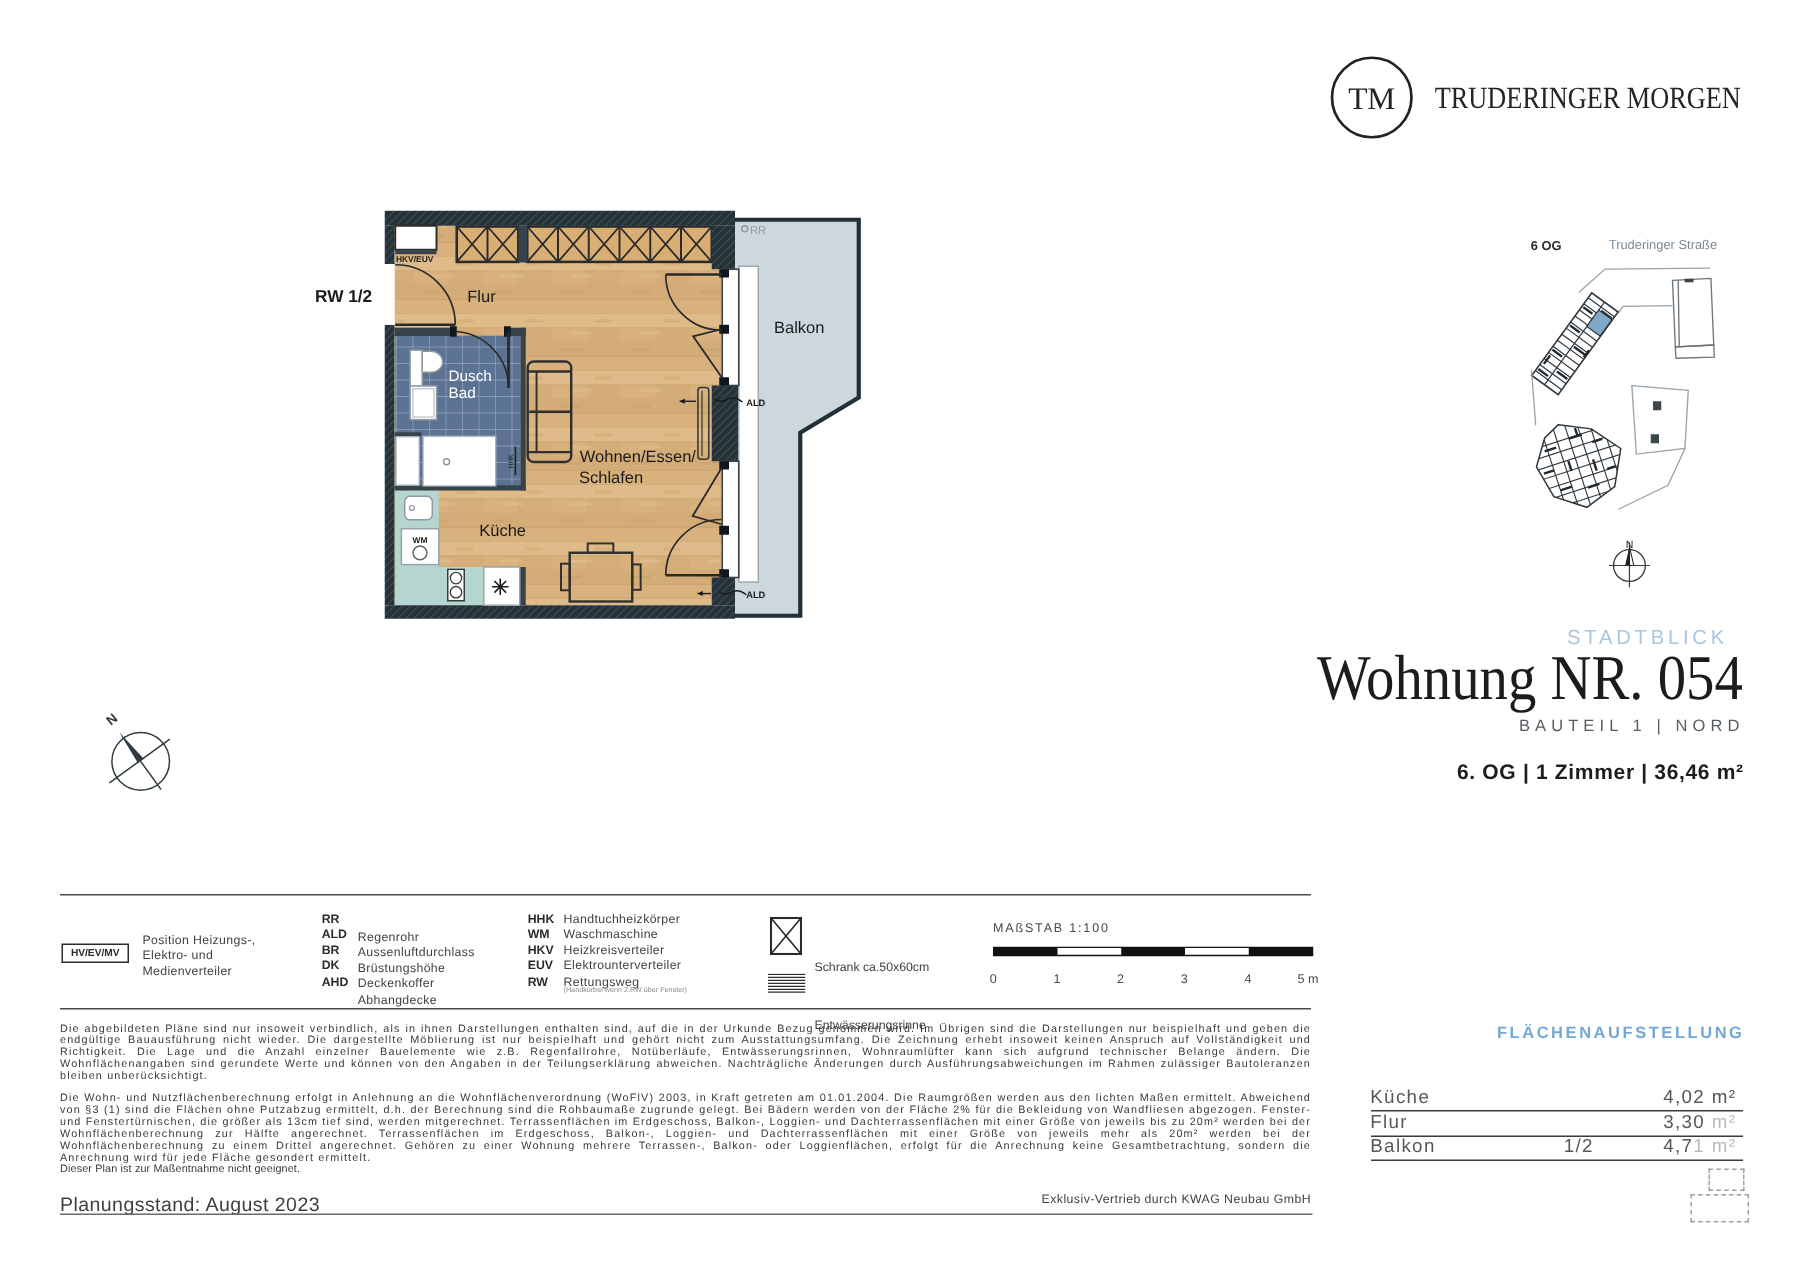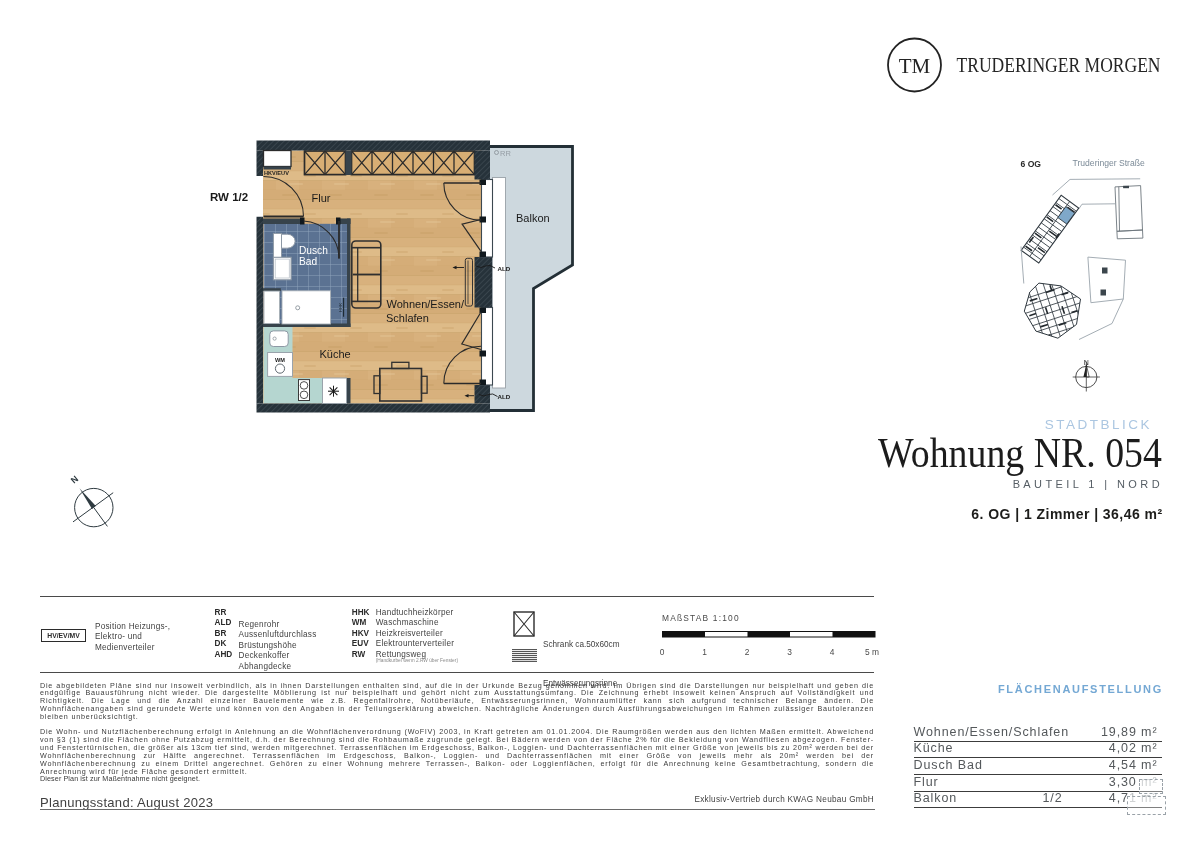--- a/index.html
+++ b/index.html
@@ -361,34 +361,26 @@
 <div class="abs" style="left:40px;top:795px;font-size:13px;letter-spacing:0.3px;color:#3f3f3f;">Planungsstand: August 2023</div>
 
 <div class="abs" style="right:326px;top:795px;font-size:8.2px;letter-spacing:0.3px;color:#3f3f3f;">Exklusiv-Vertrieb durch KWAG Neubau GmbH</div>
 
 <div class="abs" style="left:40px;top:808.8px;width:835px;height:1px;background:#6a6a6a;"></div>
 
 <div class="abs" style="right:37px;top:682.8px;font-size:11px;font-weight:bold;letter-spacing:1.7px;color:#74a8d4;padding-left:28px;">FLÄCHENAUFSTELLUNG</div>
 
 <div class="abs" style="left:913.5px;top:724.4px;width:248px;font-size:12.5px;color:#54585b;letter-spacing:0.9px;">
 
-  <div style="position:relative;height:16.6px;border-bottom:1.3px solid #3c3c3c;">
-    <span style="position:absolute;left:0;bottom:2px;">Wohnen/Essen/Schlafen</span>
-    <span style="position:absolute;right:4px;bottom:2px;">19,89 m²</span>
-  </div>
 
   <div style="position:relative;height:15.5px;border-bottom:1.3px solid #3c3c3c;">
     <span style="position:absolute;left:0;bottom:2px;">Küche</span>
     <span style="position:absolute;right:4px;bottom:2px;">4,02 m²</span>
   </div>
 
-  <div style="position:relative;height:15.7px;border-bottom:1.3px solid #3c3c3c;">
-    <span style="position:absolute;left:0;bottom:2px;">Dusch Bad</span>
-    <span style="position:absolute;right:4px;bottom:2px;">4,54 m²</span>
-  </div>
 
   <div style="position:relative;height:15.7px;border-bottom:1.3px solid #3c3c3c;">
     <span style="position:absolute;left:0;bottom:2px;">Flur</span>
     <span style="position:absolute;right:4px;bottom:2px;">3,30 <span style="color:#b8bcbe;">m²</span></span>
   </div>
 
   <div style="position:relative;height:15.5px;border-bottom:1.3px solid #3c3c3c;">
     <span style="position:absolute;left:0;bottom:2px;">Balkon</span>
     <span style="position:absolute;left:129px;bottom:2px;">1/2</span>
     <span style="position:absolute;right:4px;bottom:2px;">4,7<span style="color:#b8bcbe;">1 m²</span></span>

